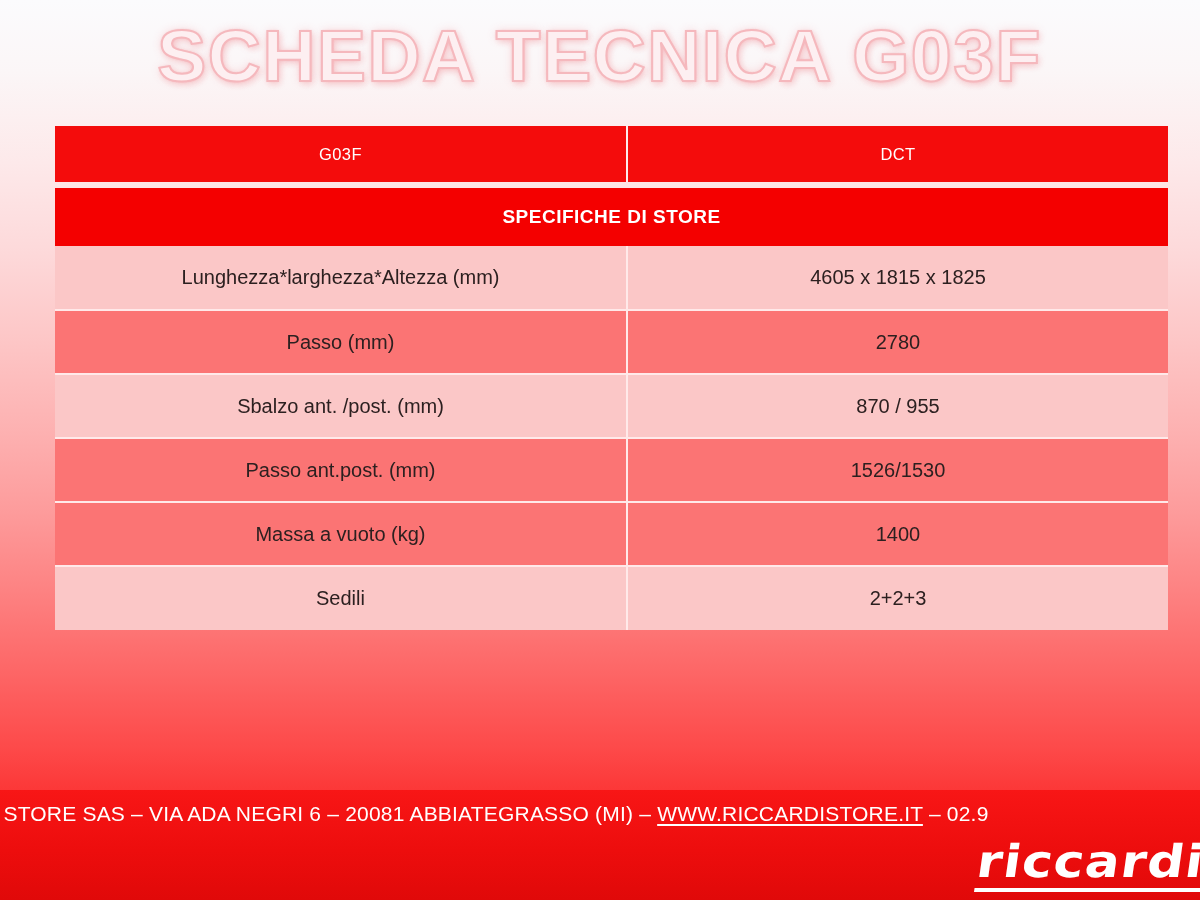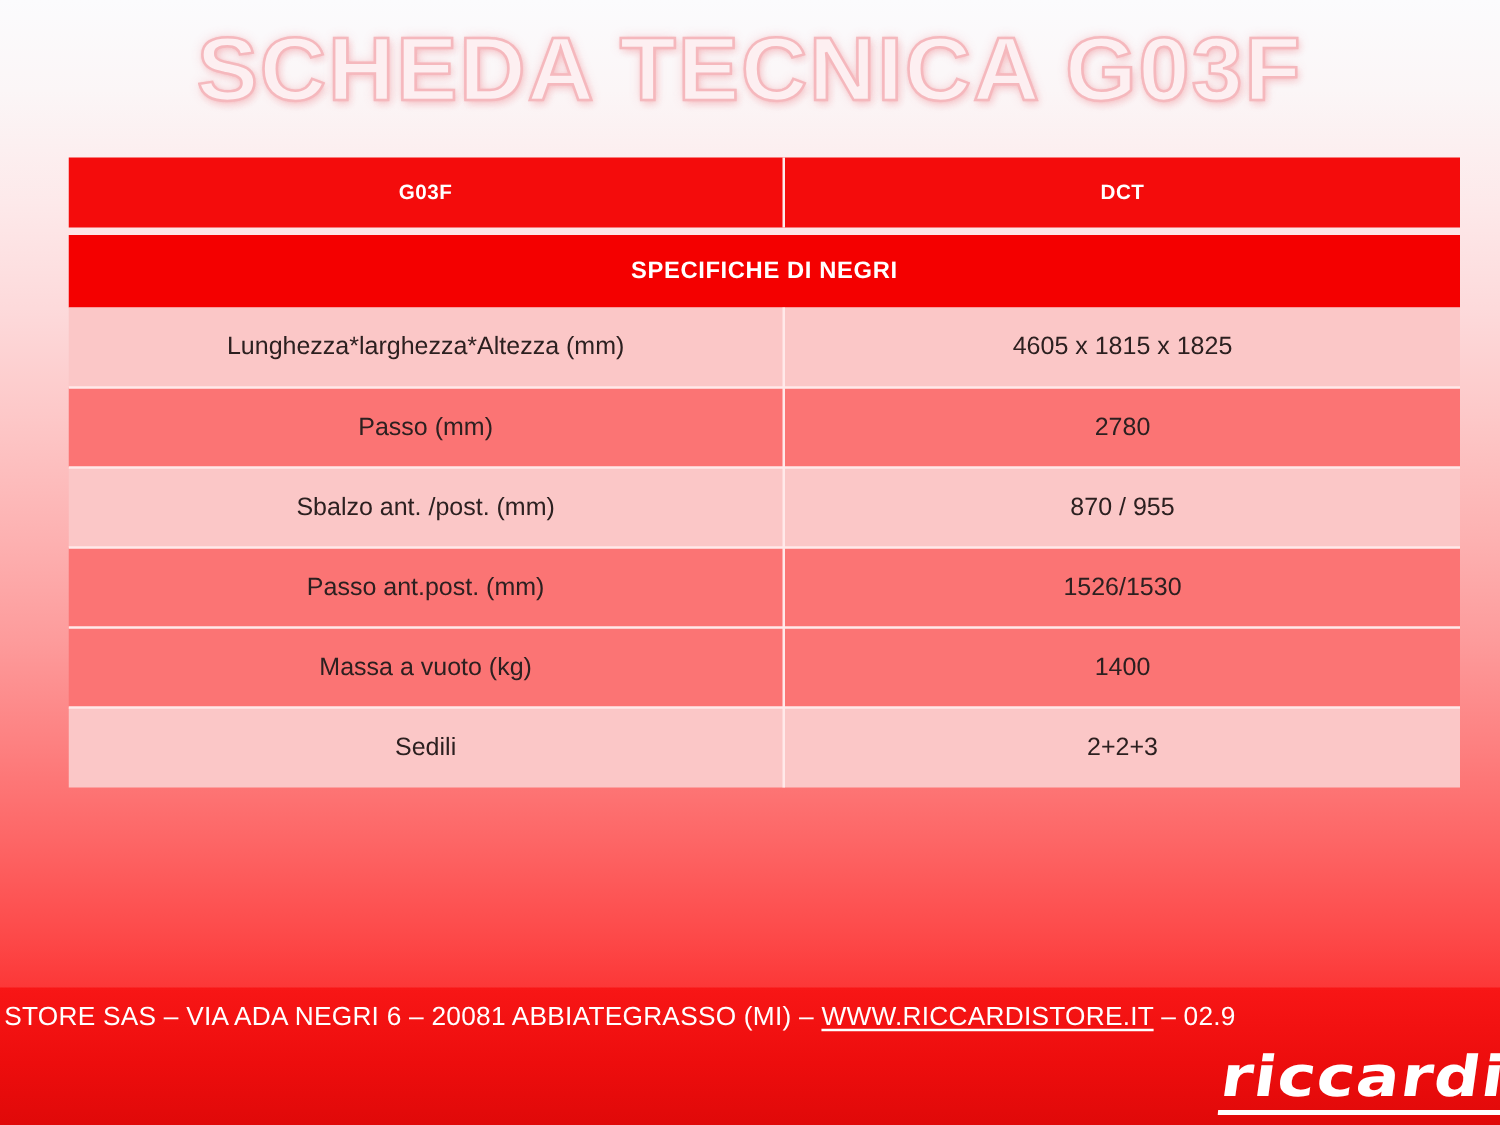--- a/index.html
+++ b/index.html
@@ -82,21 +82,21 @@
     text-align: center;
   }
 
   .col-label { width: 572px; }
   .col-value { width: 541px; }
 
   
   .hdr-row td {
     background: #f40c0c;
     color: #ffffff;
-    font-weight: 700;
+    font-weight: 400;
     font-size: 16.5px;
     letter-spacing: 0.4px;
     height: 56px;
     border-right: 2px solid #fdecec;
   }
   .hdr-row td:last-child { border-right: none; }
 
   .section-row td {
     background: #f40000;
     color: #ffffff;
@@ -220,21 +220,21 @@
       <tr class="hdr-row">
         <td>G03F</td>
         <td>DCT</td>
       </tr>
 
       <tr class="band-gap">
         <td colspan="2"></td>
       </tr>
 
       <tr class="section-row">
-        <td colspan="2">SPECIFICHE DI NEGRI</td>
+        <td colspan="2">SPECIFICHE DI STORE</td>
       </tr>
 
       <tr class="data-row row-light">
         <td>Lunghezza*larghezza*Altezza (mm)</td>
         <td>4605 x 1815 x 1825</td>
       </tr>
       <tr class="data-row row-dark">
         <td>Passo (mm)</td>
         <td>2780</td>
       </tr>

